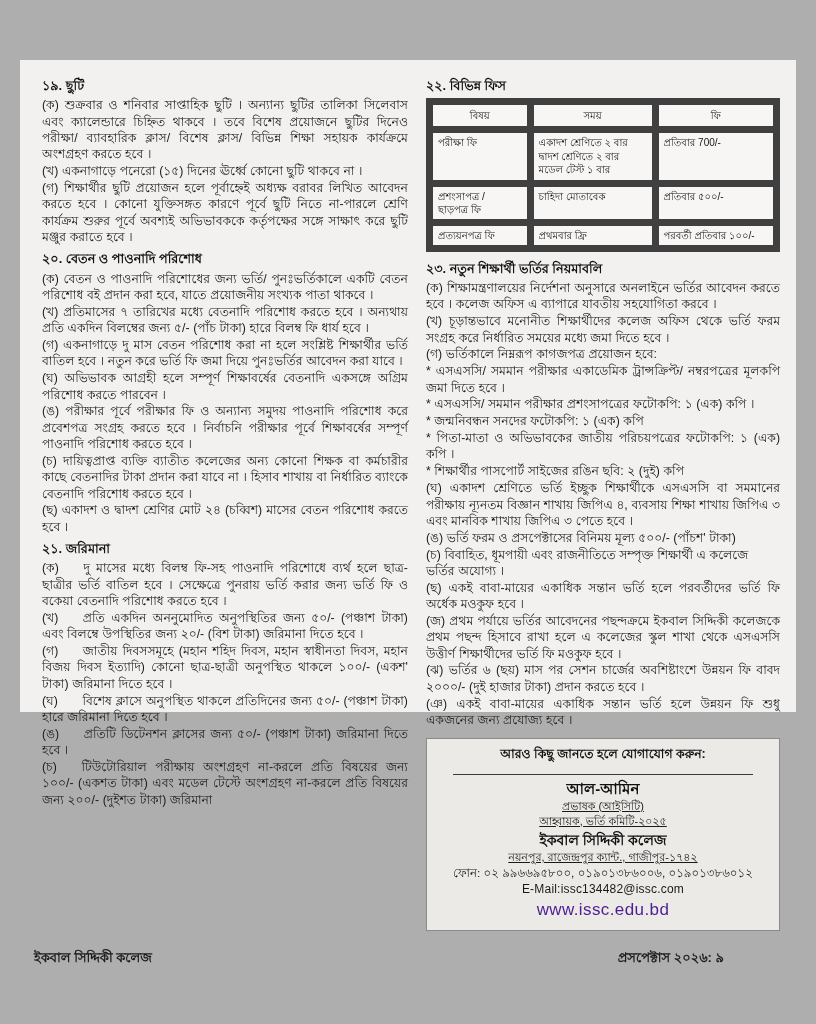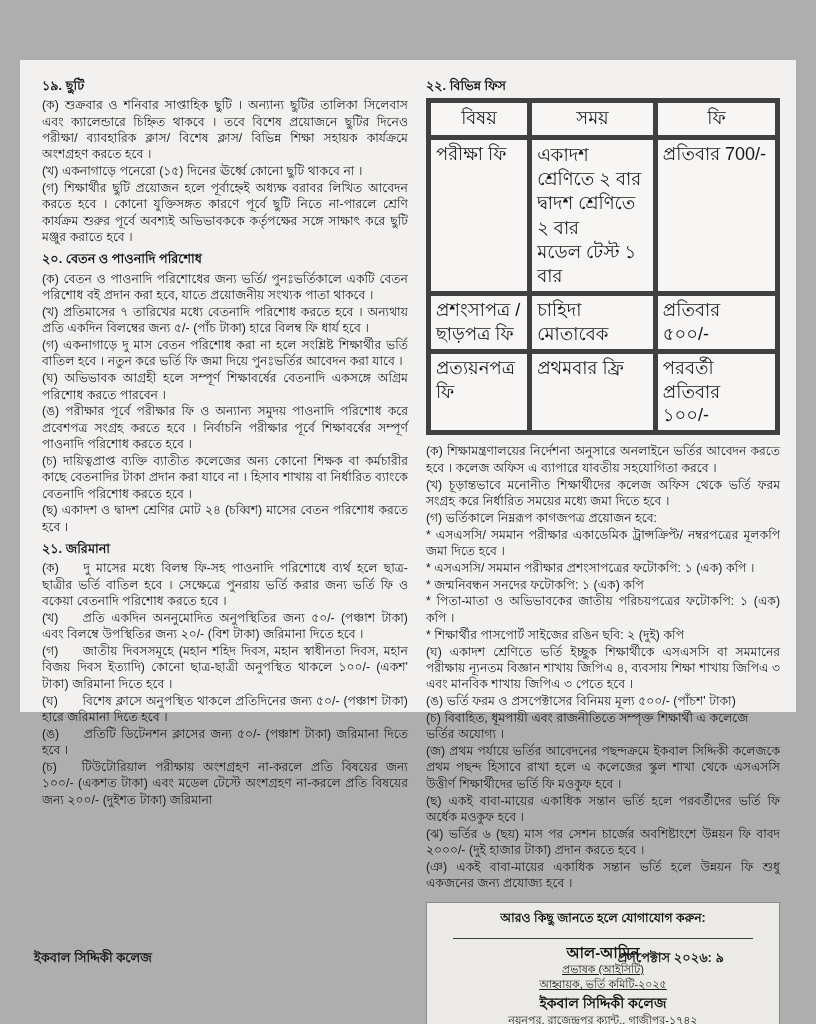--- a/index.html
+++ b/index.html
@@ -72,22 +72,22 @@
 
   
   table.fees {
     width: 100%;
     border-collapse: collapse;
     margin-top: 4px;
     margin-bottom: 8px;
     background: #f7f6f4;
   }
   table.fees th, table.fees td {
-    border: 5px solid #404040;
-    font-size: 18px;
+    border: 7px solid #404040;
+    font-size: 10px;
     color: #171717;
     padding: 3px 5px;
     vertical-align: top;
     line-height: 1.3;
     font-weight: normal;
   }
   table.fees th {
     text-align: center;
     padding: 4px 5px;
   }
@@ -247,33 +247,34 @@
               <tr>
                 <td class="c0">প্রত্যয়নপত্র ফি</td>
                 <td class="c1">প্রথমবার ফ্রি</td>
                 <td class="c2">পরবর্তী প্রতিবার ১০০/-</td>
               </tr>
             </tbody>
           </table>
         </div>
 
         <div>
+          <div class="sec-title">২৩. নতুন শিক্ষার্থী ভর্তির নিয়মাবলি</div>
           <p class="para">(ক) শিক্ষামন্ত্রণালয়ের নির্দেশনা অনুসারে অনলাইনে ভর্তির আবেদন করতে হবে । কলেজ অফিস এ ব্যাপারে যাবতীয় সহযোগিতা করবে ।</p>
           <p class="para">(খ) চূড়ান্তভাবে মনোনীত শিক্ষার্থীদের কলেজ অফিস থেকে ভর্তি ফরম সংগ্রহ করে নির্ধারিত সময়ের মধ্যে জমা দিতে হবে ।</p>
           <p class="para nojust">(গ) ভর্তিকালে নিম্নরূপ কাগজপত্র প্রয়োজন হবে:</p>
           <p class="para">* এসএসসি/ সমমান পরীক্ষার একাডেমিক ট্রান্সক্রিপ্ট/ নম্বরপত্রের মূলকপি জমা দিতে হবে ।</p>
           <p class="para">* এসএসসি/ সমমান পরীক্ষার প্রশংসাপত্রের ফটোকপি: ১ (এক) কপি ।</p>
           <p class="para nojust">* জন্মনিবন্ধন সনদের ফটোকপি: ১ (এক) কপি</p>
           <p class="para">* পিতা-মাতা ও অভিভাবকের জাতীয় পরিচয়পত্রের ফটোকপি: ১ (এক) কপি ।</p>
           <p class="para nojust">* শিক্ষার্থীর পাসপোর্ট সাইজের রঙিন ছবি: ২ (দুই) কপি</p>
           <p class="para">(ঘ) একাদশ শ্রেণিতে ভর্তি ইচ্ছুক শিক্ষার্থীকে এসএসসি বা সমমানের পরীক্ষায় ন্যূনতম বিজ্ঞান শাখায় জিপিএ ৪, ব্যবসায় শিক্ষা শাখায় জিপিএ ৩ এবং মানবিক শাখায় জিপিএ ৩ পেতে হবে ।</p>
           <p class="para nojust">(ঙ) ভর্তি ফরম ও প্রসপেক্টাসের বিনিময় মূল্য ৫০০/- (পাঁচশ' টাকা)</p>
           <p class="para nojust">(চ) বিবাহিত, ধূমপায়ী এবং রাজনীতিতে সম্পৃক্ত শিক্ষার্থী এ কলেজে ভর্তির অযোগ্য ।</p>
+          <p class="para">(ছ) একই বাবা-মায়ের একাধিক সন্তান ভর্তি হলে পরবর্তীদের ভর্তি ফি অর্ধেক মওকুফ হবে ।</p>
           <p class="para">(জ) প্রথম পর্যায়ে ভর্তির আবেদনের পছন্দক্রমে ইকবাল সিদ্দিকী কলেজকে প্রথম পছন্দ হিসাবে রাখা হলে এ কলেজের স্কুল শাখা থেকে এসএসসি উত্তীর্ণ শিক্ষার্থীদের ভর্তি ফি মওকুফ হবে ।</p>
-          <p class="para">(ছ) একই বাবা-মায়ের একাধিক সন্তান ভর্তি হলে পরবর্তীদের ভর্তি ফি অর্ধেক মওকুফ হবে ।</p>
           <p class="para">(ঝ) ভর্তির ৬ (ছয়) মাস পর সেশন চার্জের অবশিষ্টাংশে উন্নয়ন ফি বাবদ ২০০০/- (দুই হাজার টাকা) প্রদান করতে হবে ।</p>
           <p class="para">(ঞ) একই বাবা-মায়ের একাধিক সন্তান ভর্তি হলে উন্নয়ন ফি শুধু একজনের জন্য প্রযোজ্য হবে ।</p>
         </div>
 
         <div class="contact">
           <span class="hdr">আরও কিছু জানতে হলে যোগাযোগ করুন:</span>
           <div class="name">আল-আমিন</div>
           <div class="role">প্রভাষক (আইসিটি)</div>
           <div class="role2">আহ্বায়ক, ভর্তি কমিটি-২০২৫</div>
           <div class="college">ইকবাল সিদ্দিকী কলেজ</div>

